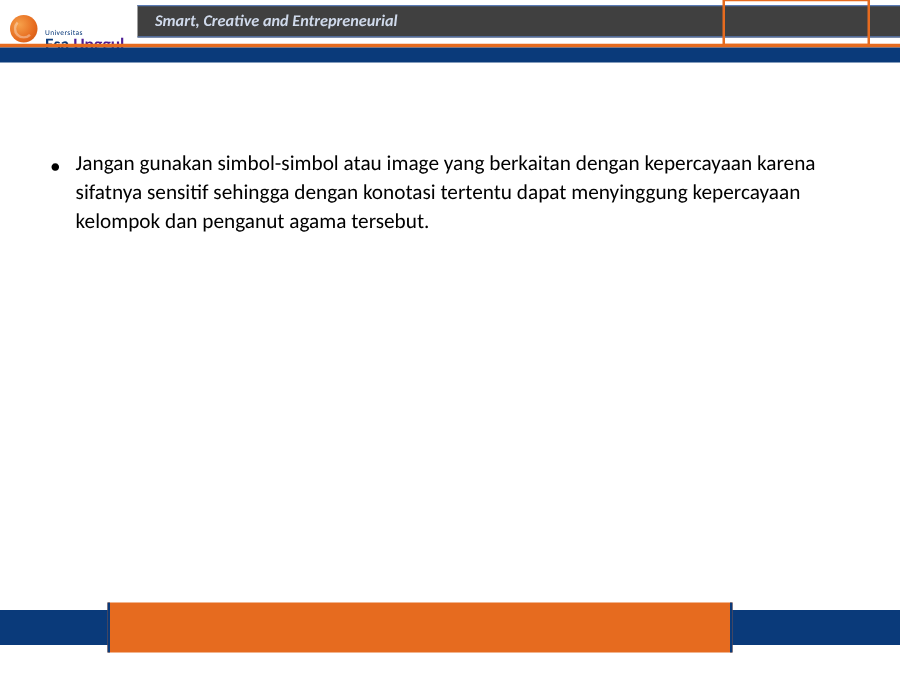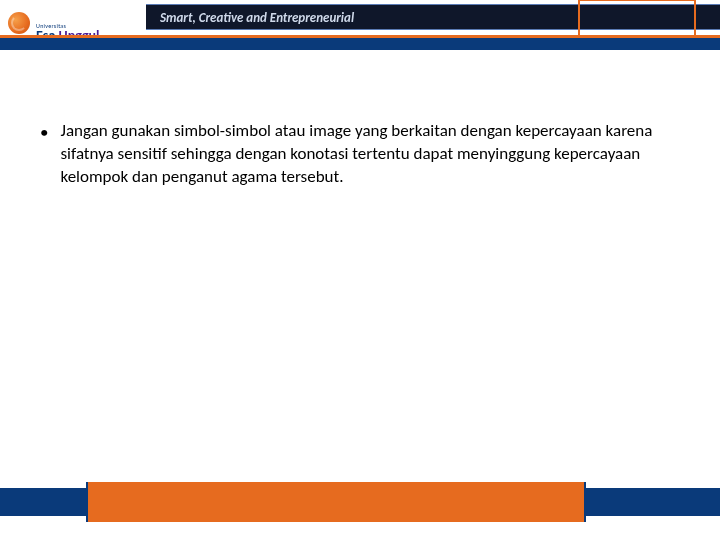--- a/index.html
+++ b/index.html
@@ -58,27 +58,26 @@
     font-weight: 700;
     color: #0a3a7a;
   }
   .logo-name .accent { color: #4c1d95; }
   .tagline-bar {
     position: absolute;
     left: 110px;
     right: 0;
     top: 4px;
     height: 26px;
-    background: #0f172a;
+    background: #404040;
     display: flex;
     align-items: center;
     padding-left: 14px;
     border-top: 1px solid #5a7bb5;
     border-bottom: 1px solid #5a7bb5;
-    margin-left: 36px;
   }
   .tagline-text {
     color: #cfd9ea;
     font-size: 13px;
     font-style: italic;
     font-weight: 600;
   }
   .header-orange-line {
     position: absolute;
     top: 35px;

